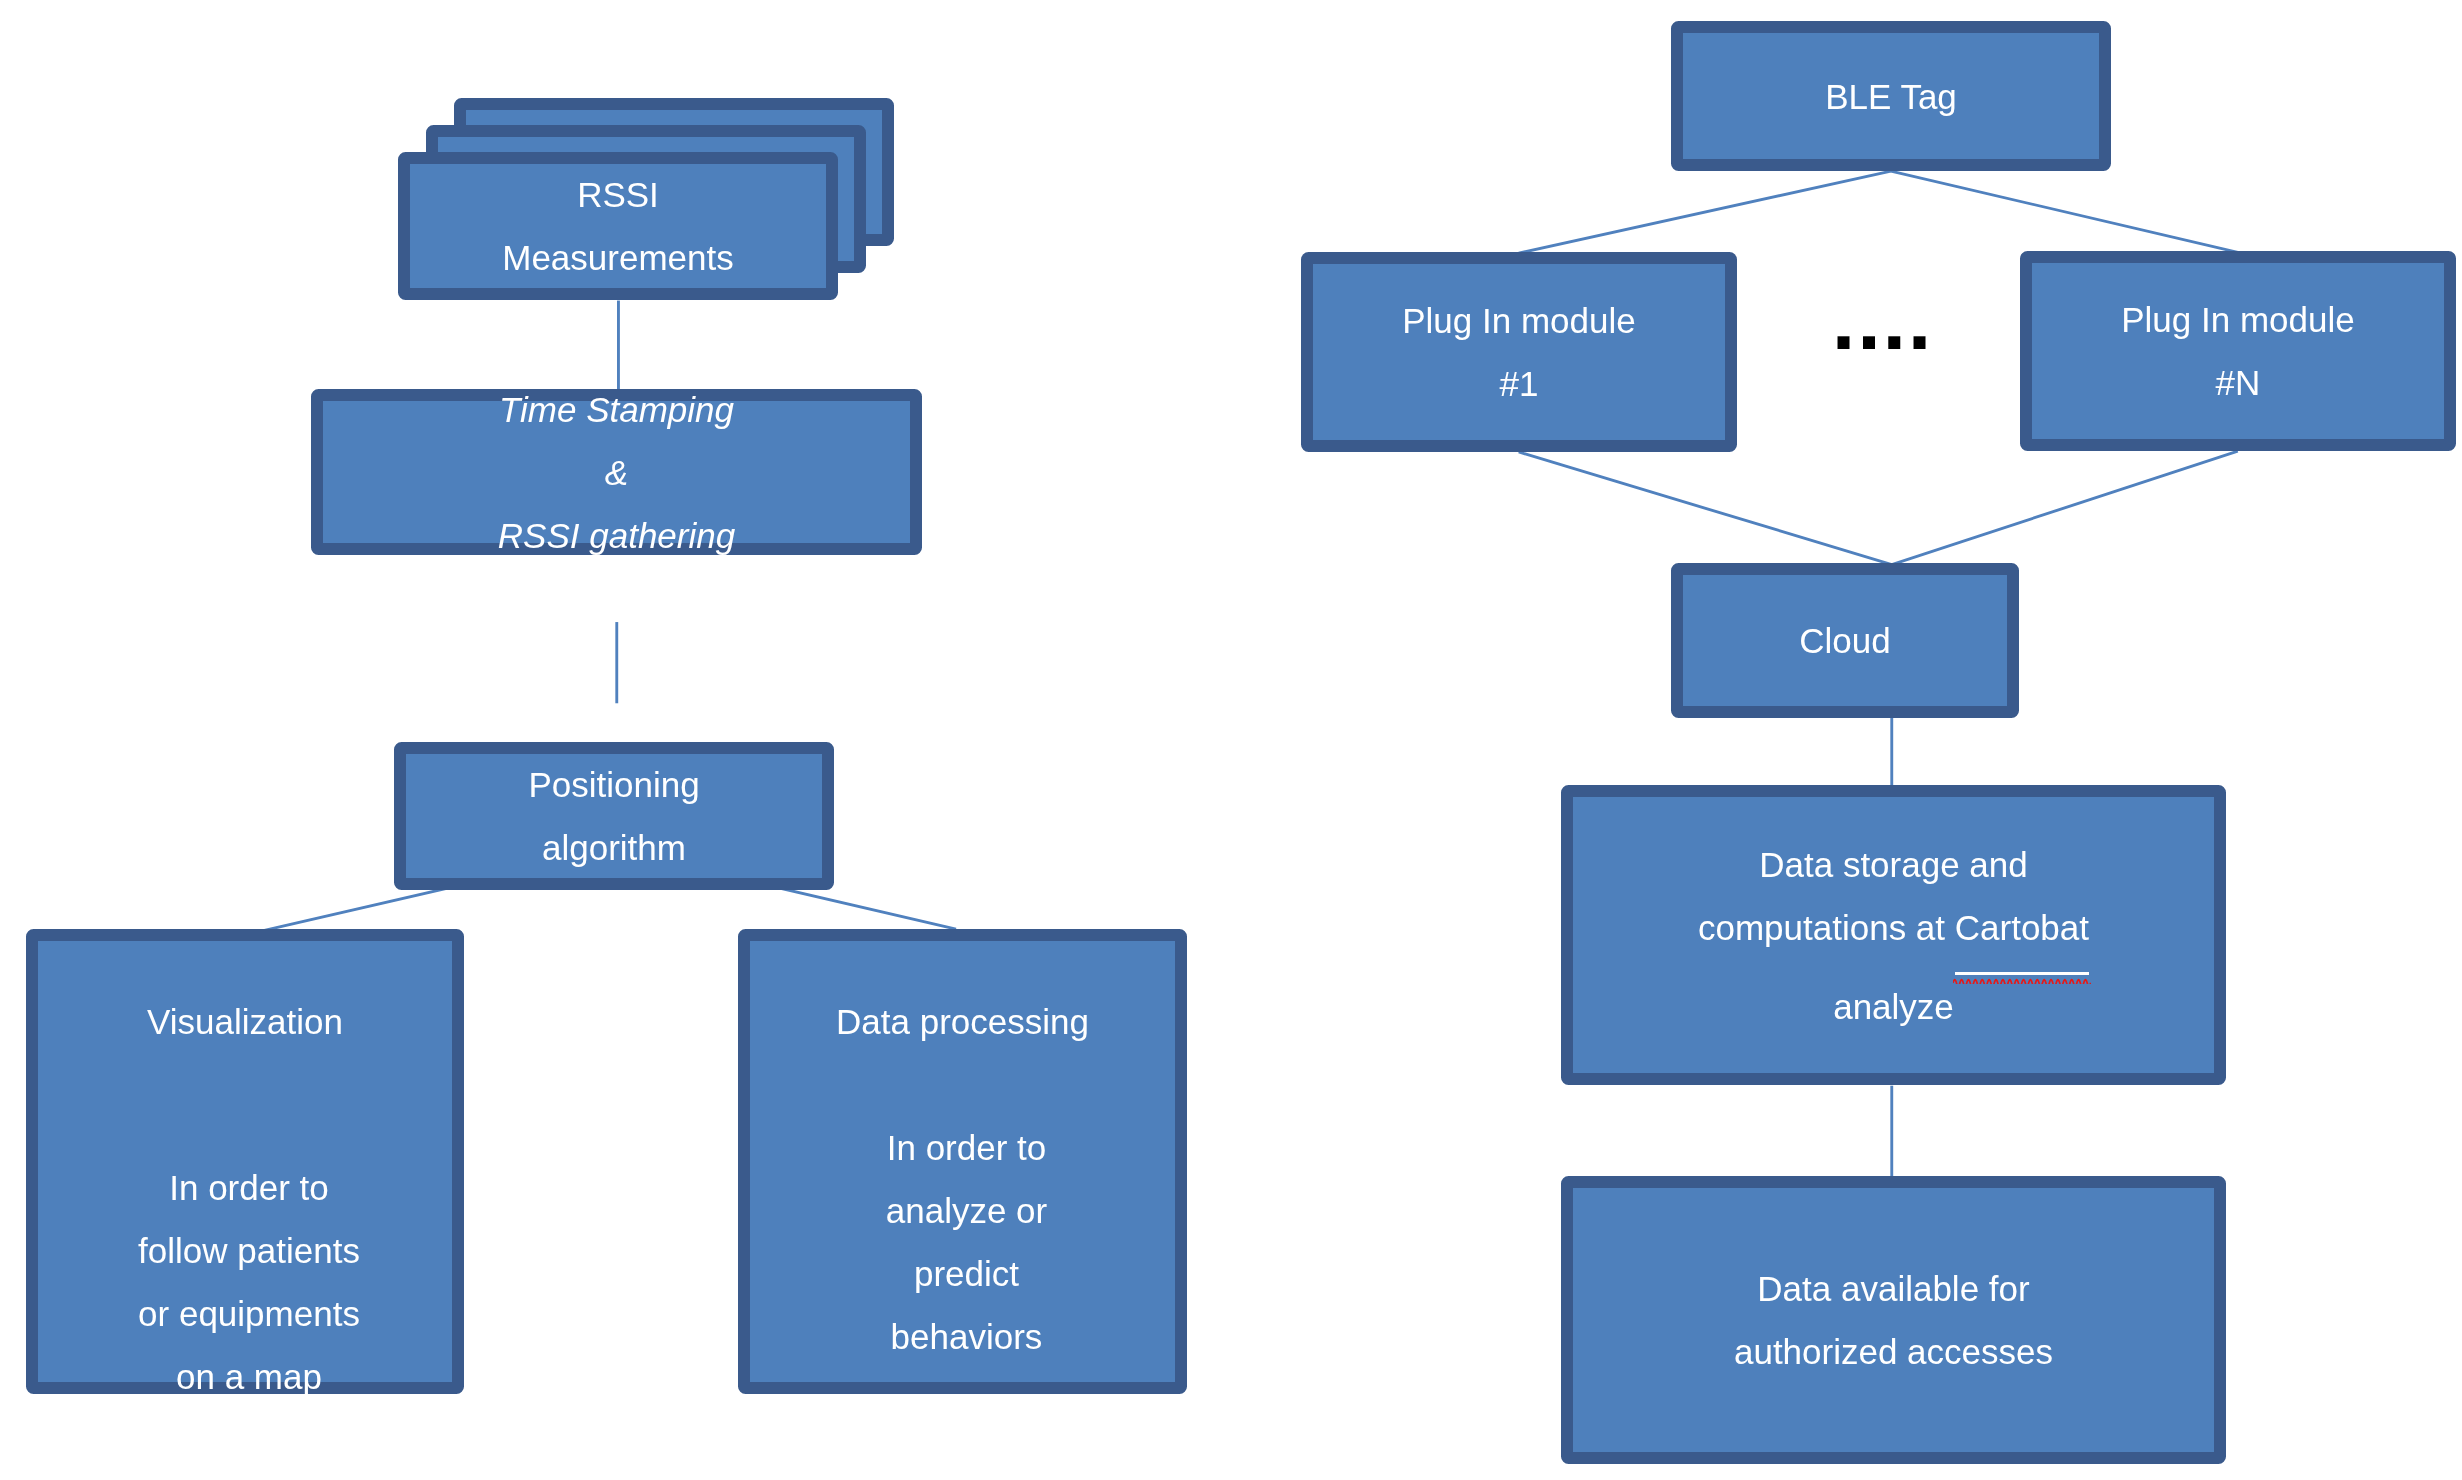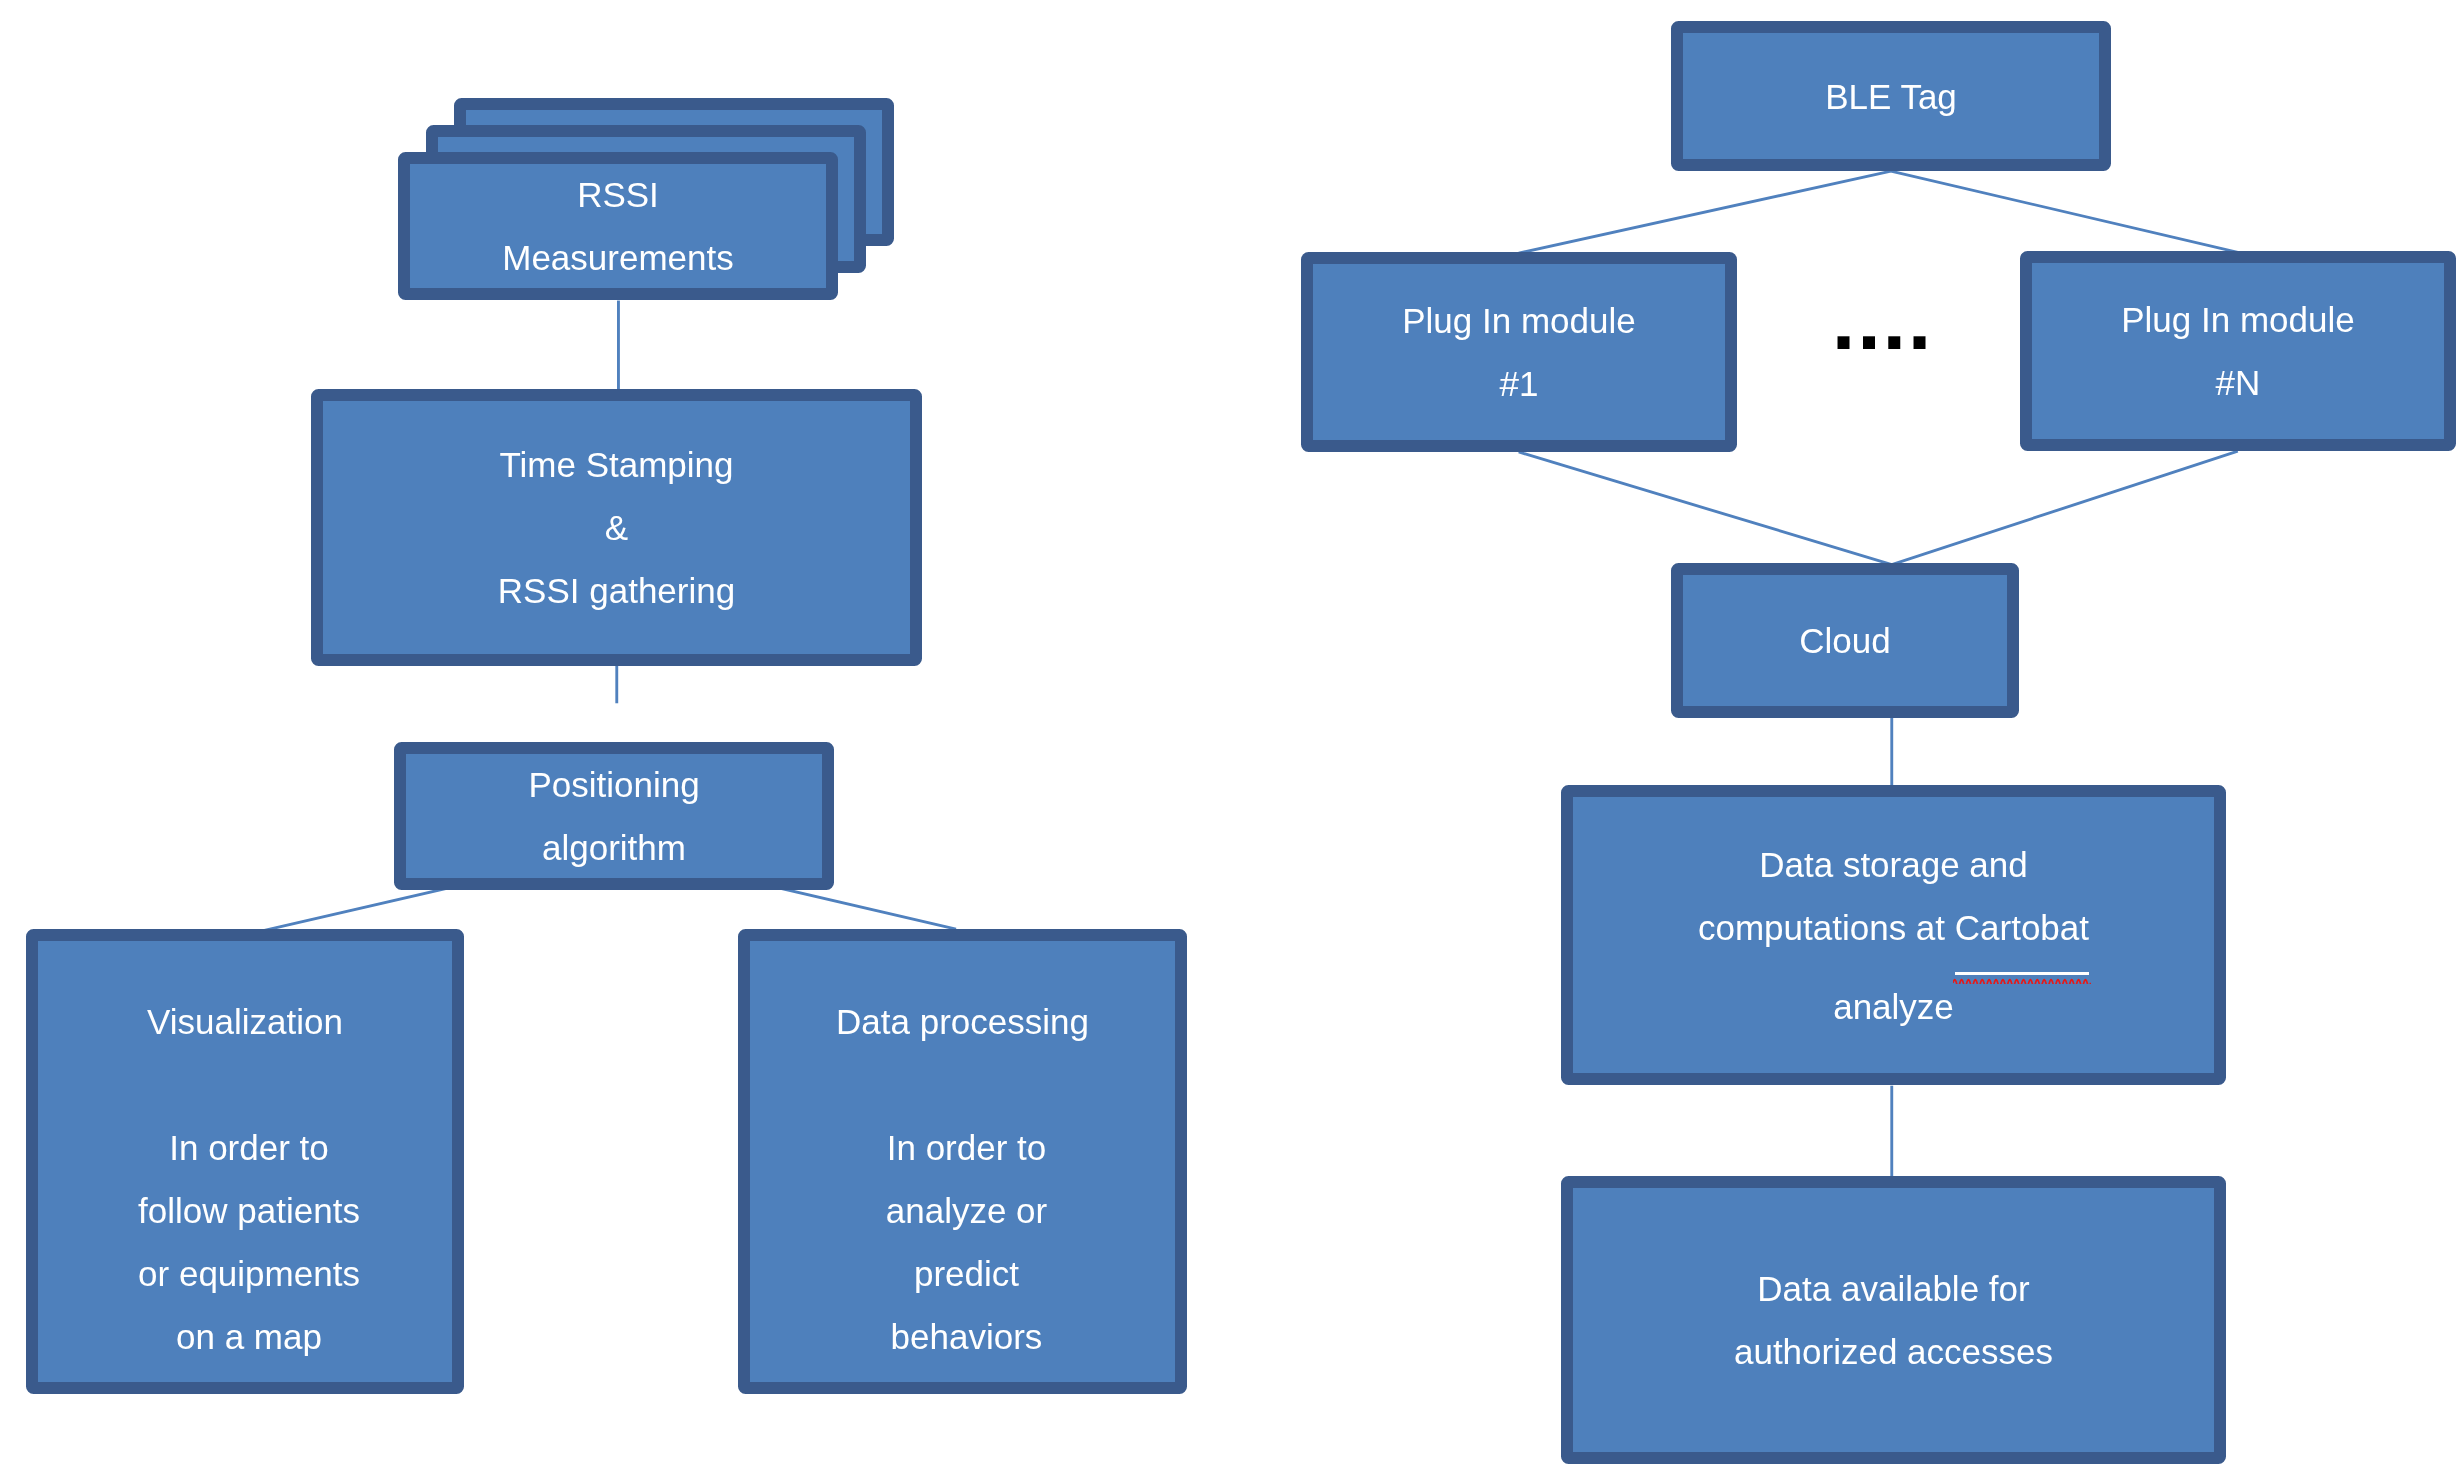--- a/index.html
+++ b/index.html
@@ -49,24 +49,24 @@
     font-size: 35px;
     line-height: 63px;
   }
   .lbl { white-space: pre-line; text-align: center; }
 
   
   .b-rssi-back2 { left: 454px; top: 98px; width: 440px; height: 148px; }
   .b-rssi-back1 { left: 426px; top: 125px; width: 440px; height: 148px; }
   .b-rssi       { left: 398px; top: 152px; width: 440px; height: 148px; }
 
-  .b-timestamping { left: 311px; top: 389px;  width: 611px; height: 277px; }
+  .b-timestamping { left: 311px; top: 389px;  width: 611px; height: 166px; font-style: italic; }
   .b-positioning  { left: 394px; top: 702px;  width: 440px; height: 148px; margin-top: 40px; }
 
-  .b-visualization  { left: 26px;  top: 929px; width: 438px; height: 465px; justify-content: flex-start; padding-top: 49px; }
+  .b-visualization  { left: 26px;  top: 929px; width: 438px; height: 465px; justify-content: flex-start; padding-top: 49px; gap: 40px; }
   .b-dataprocessing { left: 738px; top: 929px; width: 449px; height: 465px; justify-content: flex-start; padding-top: 49px; }
   .box-title { white-space: pre-line; }
   .box-body  { white-space: pre-line; margin-top: 63px; margin-left: 8px; }
 
   .b-bletag   { left: 1671px; top: 21px;  width: 440px; height: 150px; }
   .b-plugin1  { left: 1301px; top: 252px; width: 436px; height: 200px; }
   .b-pluginn  { left: 2020px; top: 251px; width: 436px; height: 200px; }
   .b-cloud    { left: 1671px; top: 563px; width: 348px; height: 155px; }
   .b-datastorage   { left: 1561px; top: 785px;  width: 665px; height: 300px; }
   .b-dataavailable { left: 1561px; top: 1176px; width: 665px; height: 288px; }

